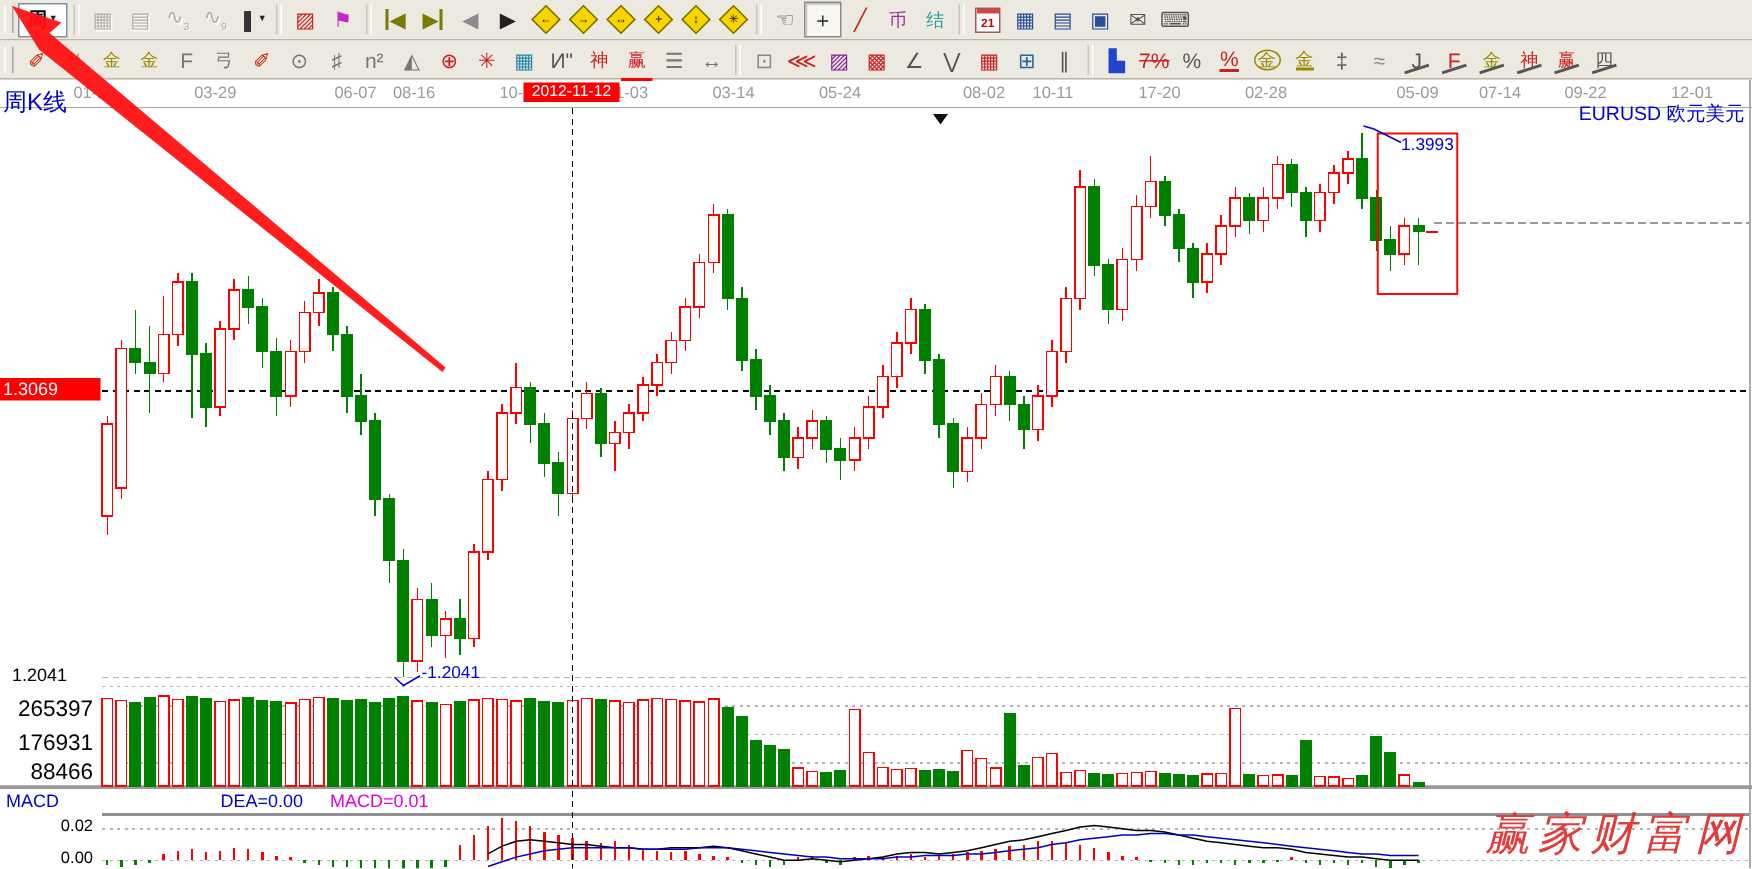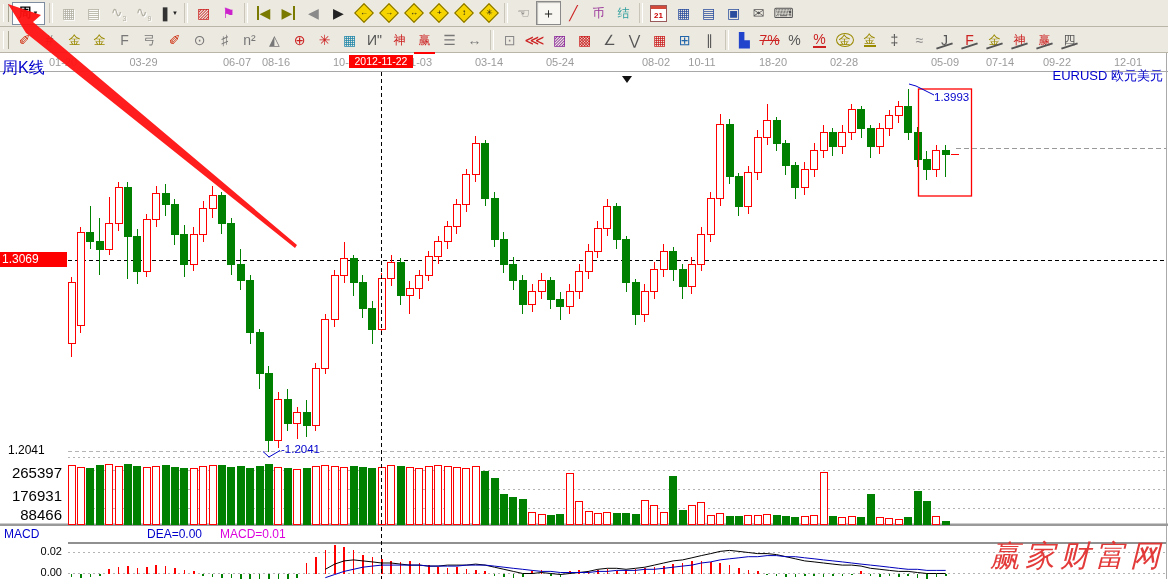--- a/index.html
+++ b/index.html
@@ -730,25 +730,25 @@
       <span class="datelbl" style="left: 63px;">01-20</span>
       <span class="datelbl" style="left: 120px; padding-left: 47px;">03-29</span>
       <span class="datelbl" style="left: 205px; margin-left: 32px;">06-07</span>
       <span class="datelbl" style="left: 276px;">08-16</span>
       <span class="datelbl" style="left: 347px;">10-25</span>
       <span class="datelbl" style="left: 418px;">01-03</span>
       <span class="datelbl" style="left: 489px;">03-14</span>
       <span class="datelbl" style="left: 560px;">05-24</span>
       <span class="datelbl" style="left: 656px;">08-02</span>
       <span class="datelbl" style="left: 702px;">10-11</span>
-      <span class="datelbl" style="left: 773px;">18-20</span>
+      <span class="datelbl" style="left: 773px;">17-20</span>
       <span class="datelbl" style="left: 844px;">02-28</span>
       <span class="datelbl" style="left: 945px;">05-09</span>
       <span class="datelbl" style="left: 1000px;">07-14</span>
       <span class="datelbl" style="left: 1057px;">09-22</span>
       <span class="datelbl" style="left: 1128px;">12-01</span>
-      <div class="lbl" id="datehl">2012-11-22</div>
+      <div class="lbl" id="datehl">2012-11-12</div>
     </div>
 </div>
 
 <svg id="arrowsvg" width="1168" height="579">
   <polygon points="8,4 41,15 33,22 297,245 295,248 26,33" fill="#ff1111" opacity="0.95"></polygon>
 </svg>
 
 </body></html>

